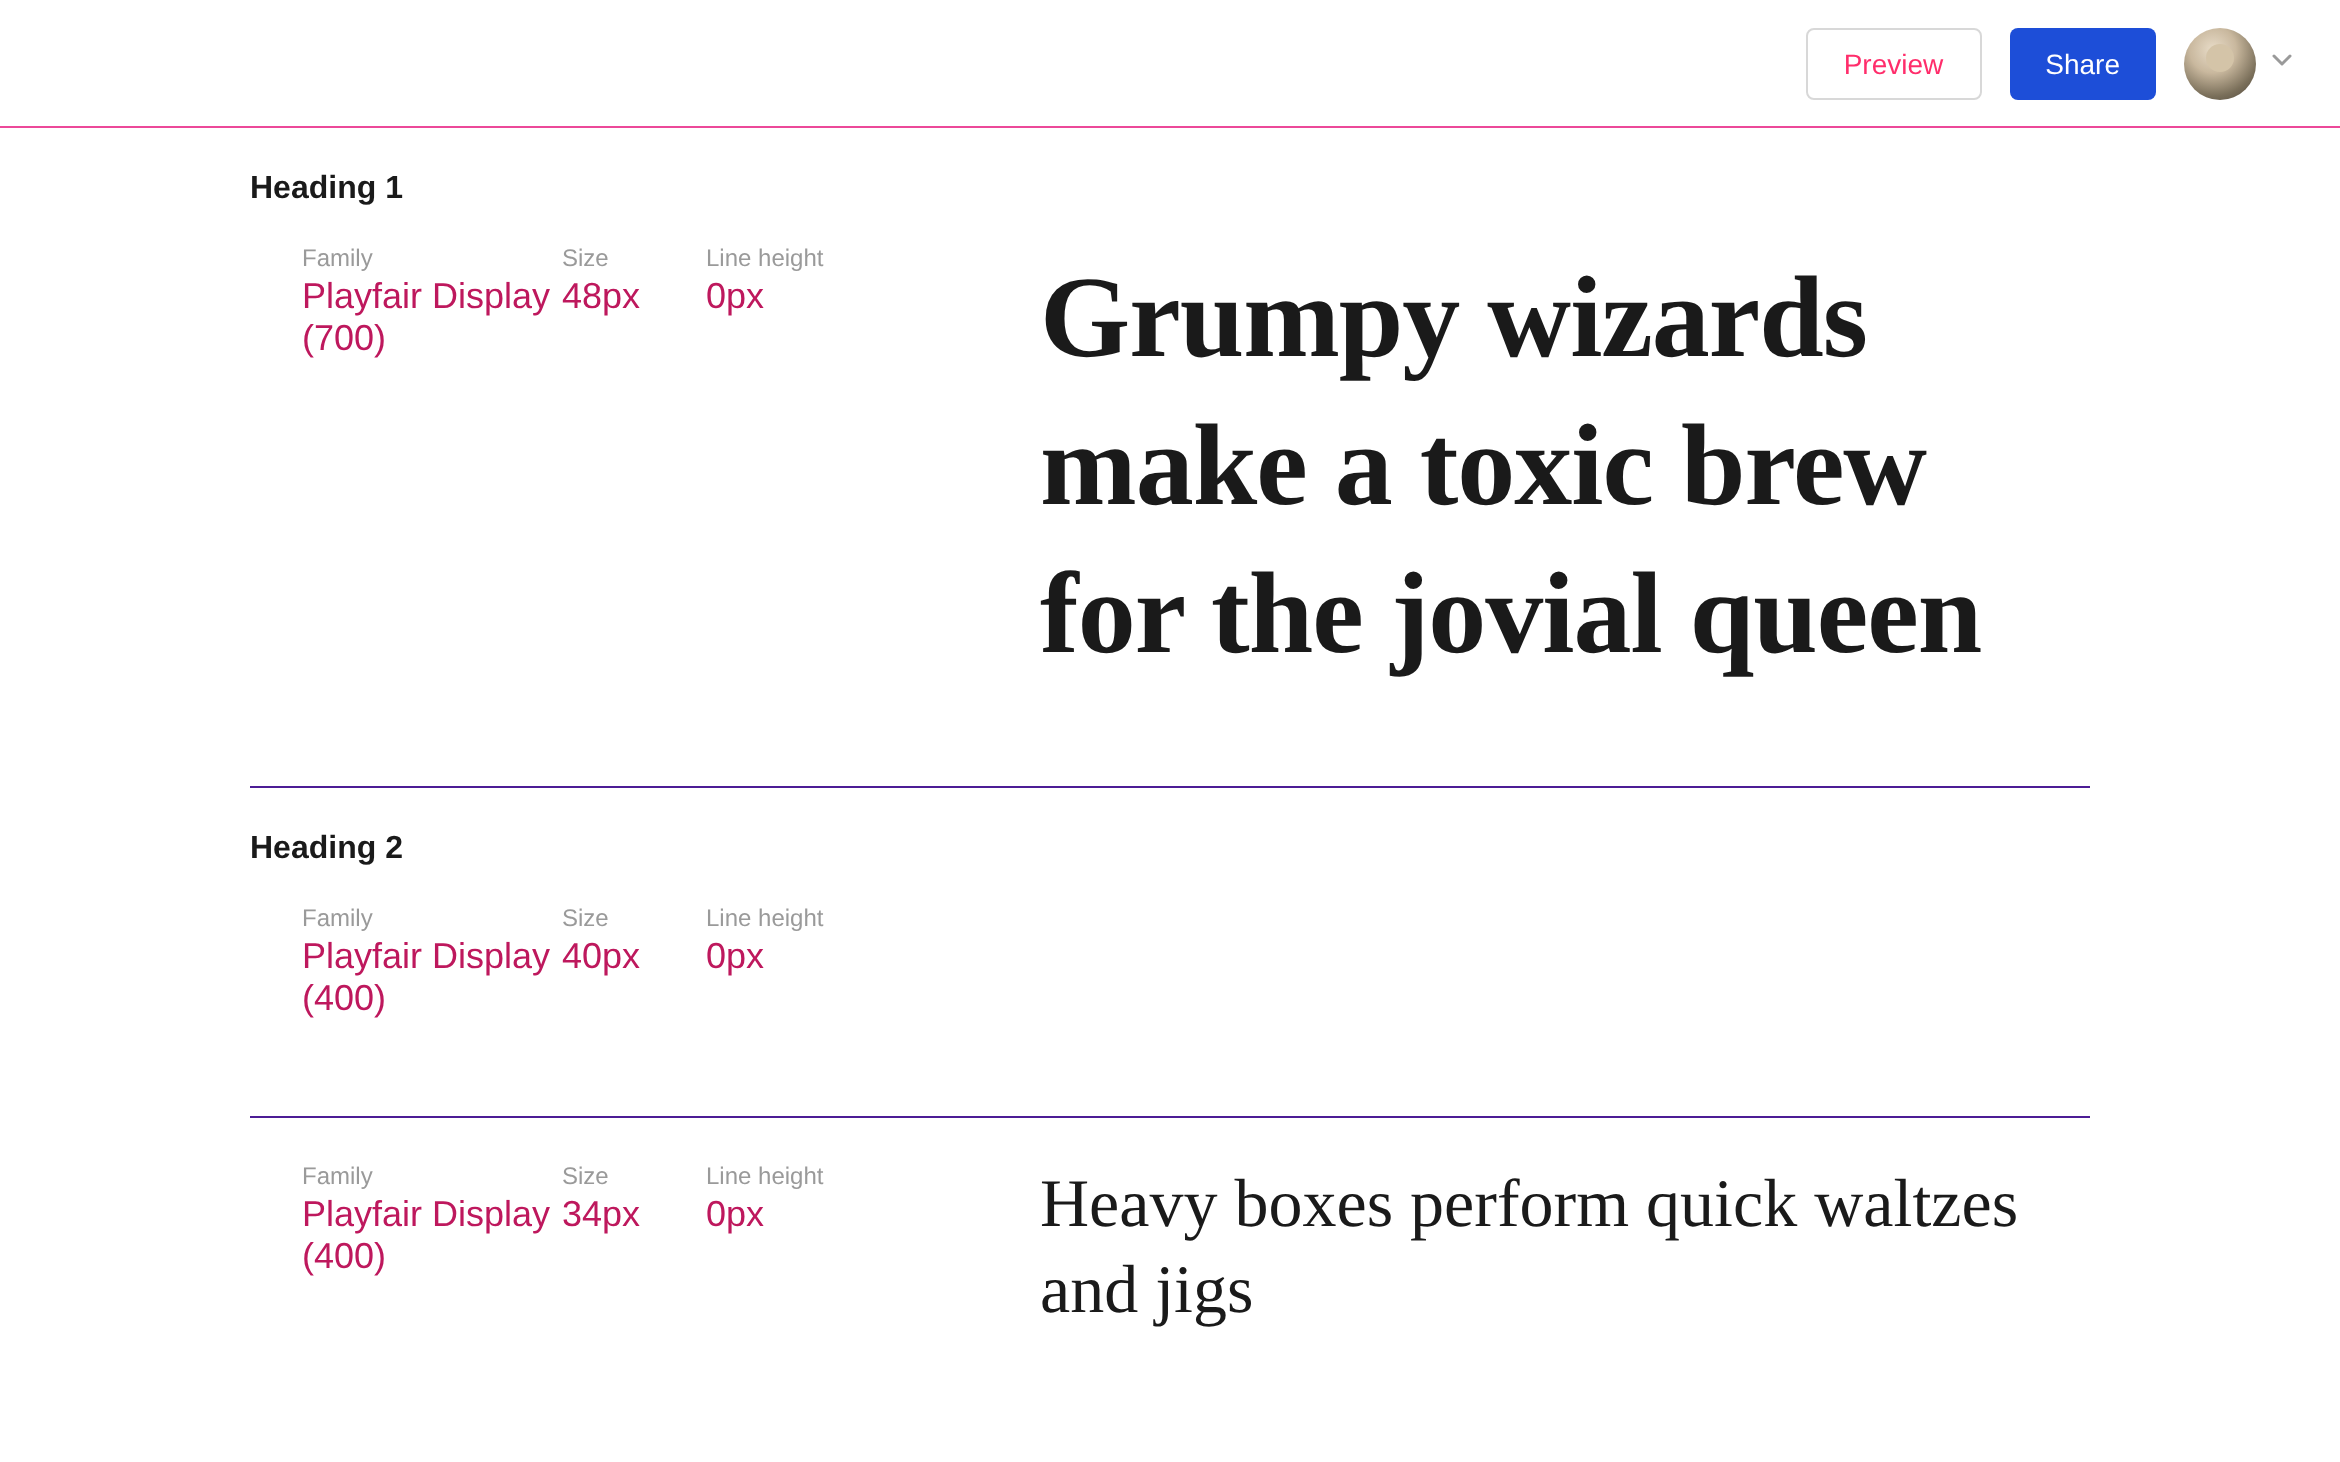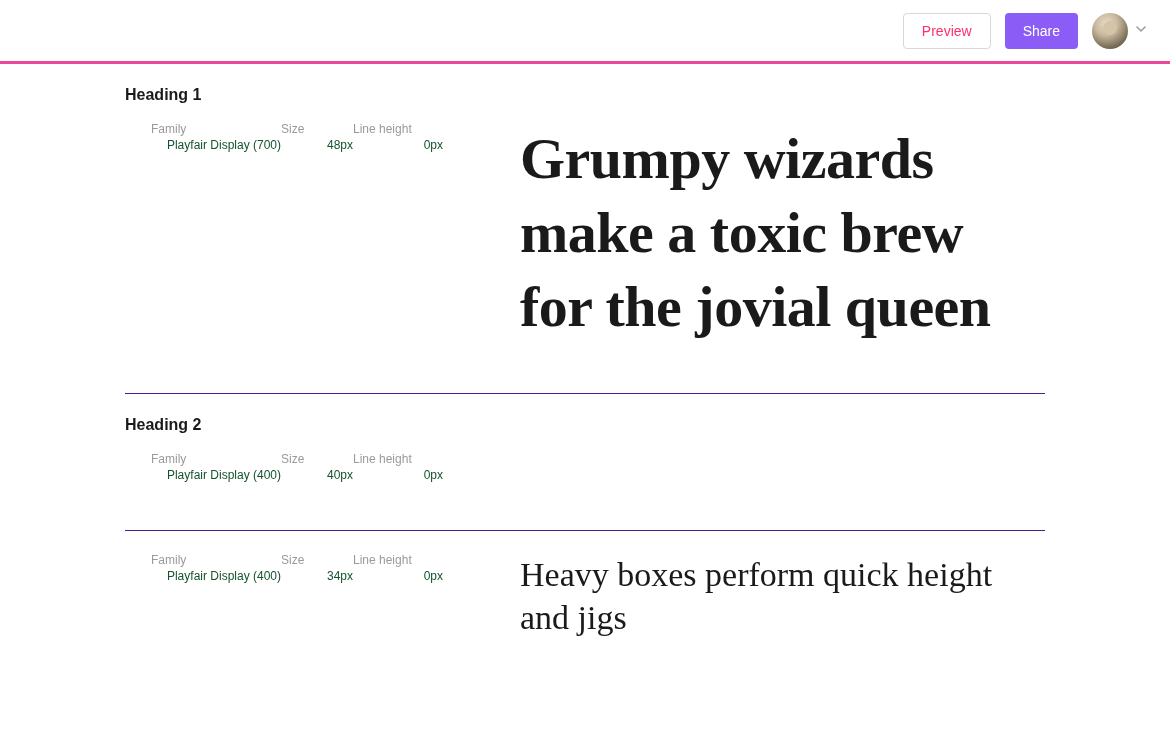--- a/index.html
+++ b/index.html
@@ -12,21 +12,21 @@
       font-family: -apple-system, BlinkMacSystemFont, "Segoe UI", Helvetica, Arial, sans-serif;
       background: #fff;
       color: #1a1a1a;
       width: 1170px;
       height: 731px;
       overflow: hidden;
     }
     
     .header {
       height: 64px;
-      border-bottom: 3px solid #ec4899;
+      border-bottom: 1px solid #ec4899;
       display: flex;
       align-items: center;
       justify-content: flex-end;
       padding: 0 24px;
       gap: 14px;
     }
     
     .btn {
       height: 36px;
       padding: 0 18px;
@@ -41,21 +41,21 @@
       font-family: inherit;
     }
     
     .btn-outline {
       background: #fff;
       border: 1px solid #d8d8d8;
       color: #ff2d6b;
     }
     
     .btn-primary {
-      background: #8b5cf6;
+      background: #1d4ed8;
       color: #fff;
     }
     
     .avatar-group {
       display: flex;
       align-items: center;
       gap: 8px;
       cursor: pointer;
     }
     
@@ -141,24 +141,23 @@
       width: 90px;
     }
     
     .meta-label {
       font-size: 12px;
       color: #9a9a9a;
       margin-bottom: 2px;
     }
     
     .meta-value {
-      font-size: 12px;
-      color: #14532d;
+      font-size: 18px;
+      color: #be185d;
       font-weight: 500;
-      text-align: right;
     }
     
     .sample-col {
       flex: 1;
     }
     
     .sample-text {
       font-family: Georgia, "Times New Roman", serif;
       color: #1a1a1a;
       line-height: 1.28;
@@ -257,18 +256,18 @@
             <div class="meta-label">Size</div>
             <div class="meta-value">34px</div>
           </div>
           <div class="meta-item lineheight">
             <div class="meta-label">Line height</div>
             <div class="meta-value">0px</div>
           </div>
         </div>
       </div>
       <div class="sample-col">
-        <div class="sample-text sample-34">Heavy boxes perform quick height and jigs</div>
+        <div class="sample-text sample-34">Heavy boxes perform quick waltzes and jigs</div>
       </div>
     </div>
   </div>
 
 </div>
 
 </body></html>

